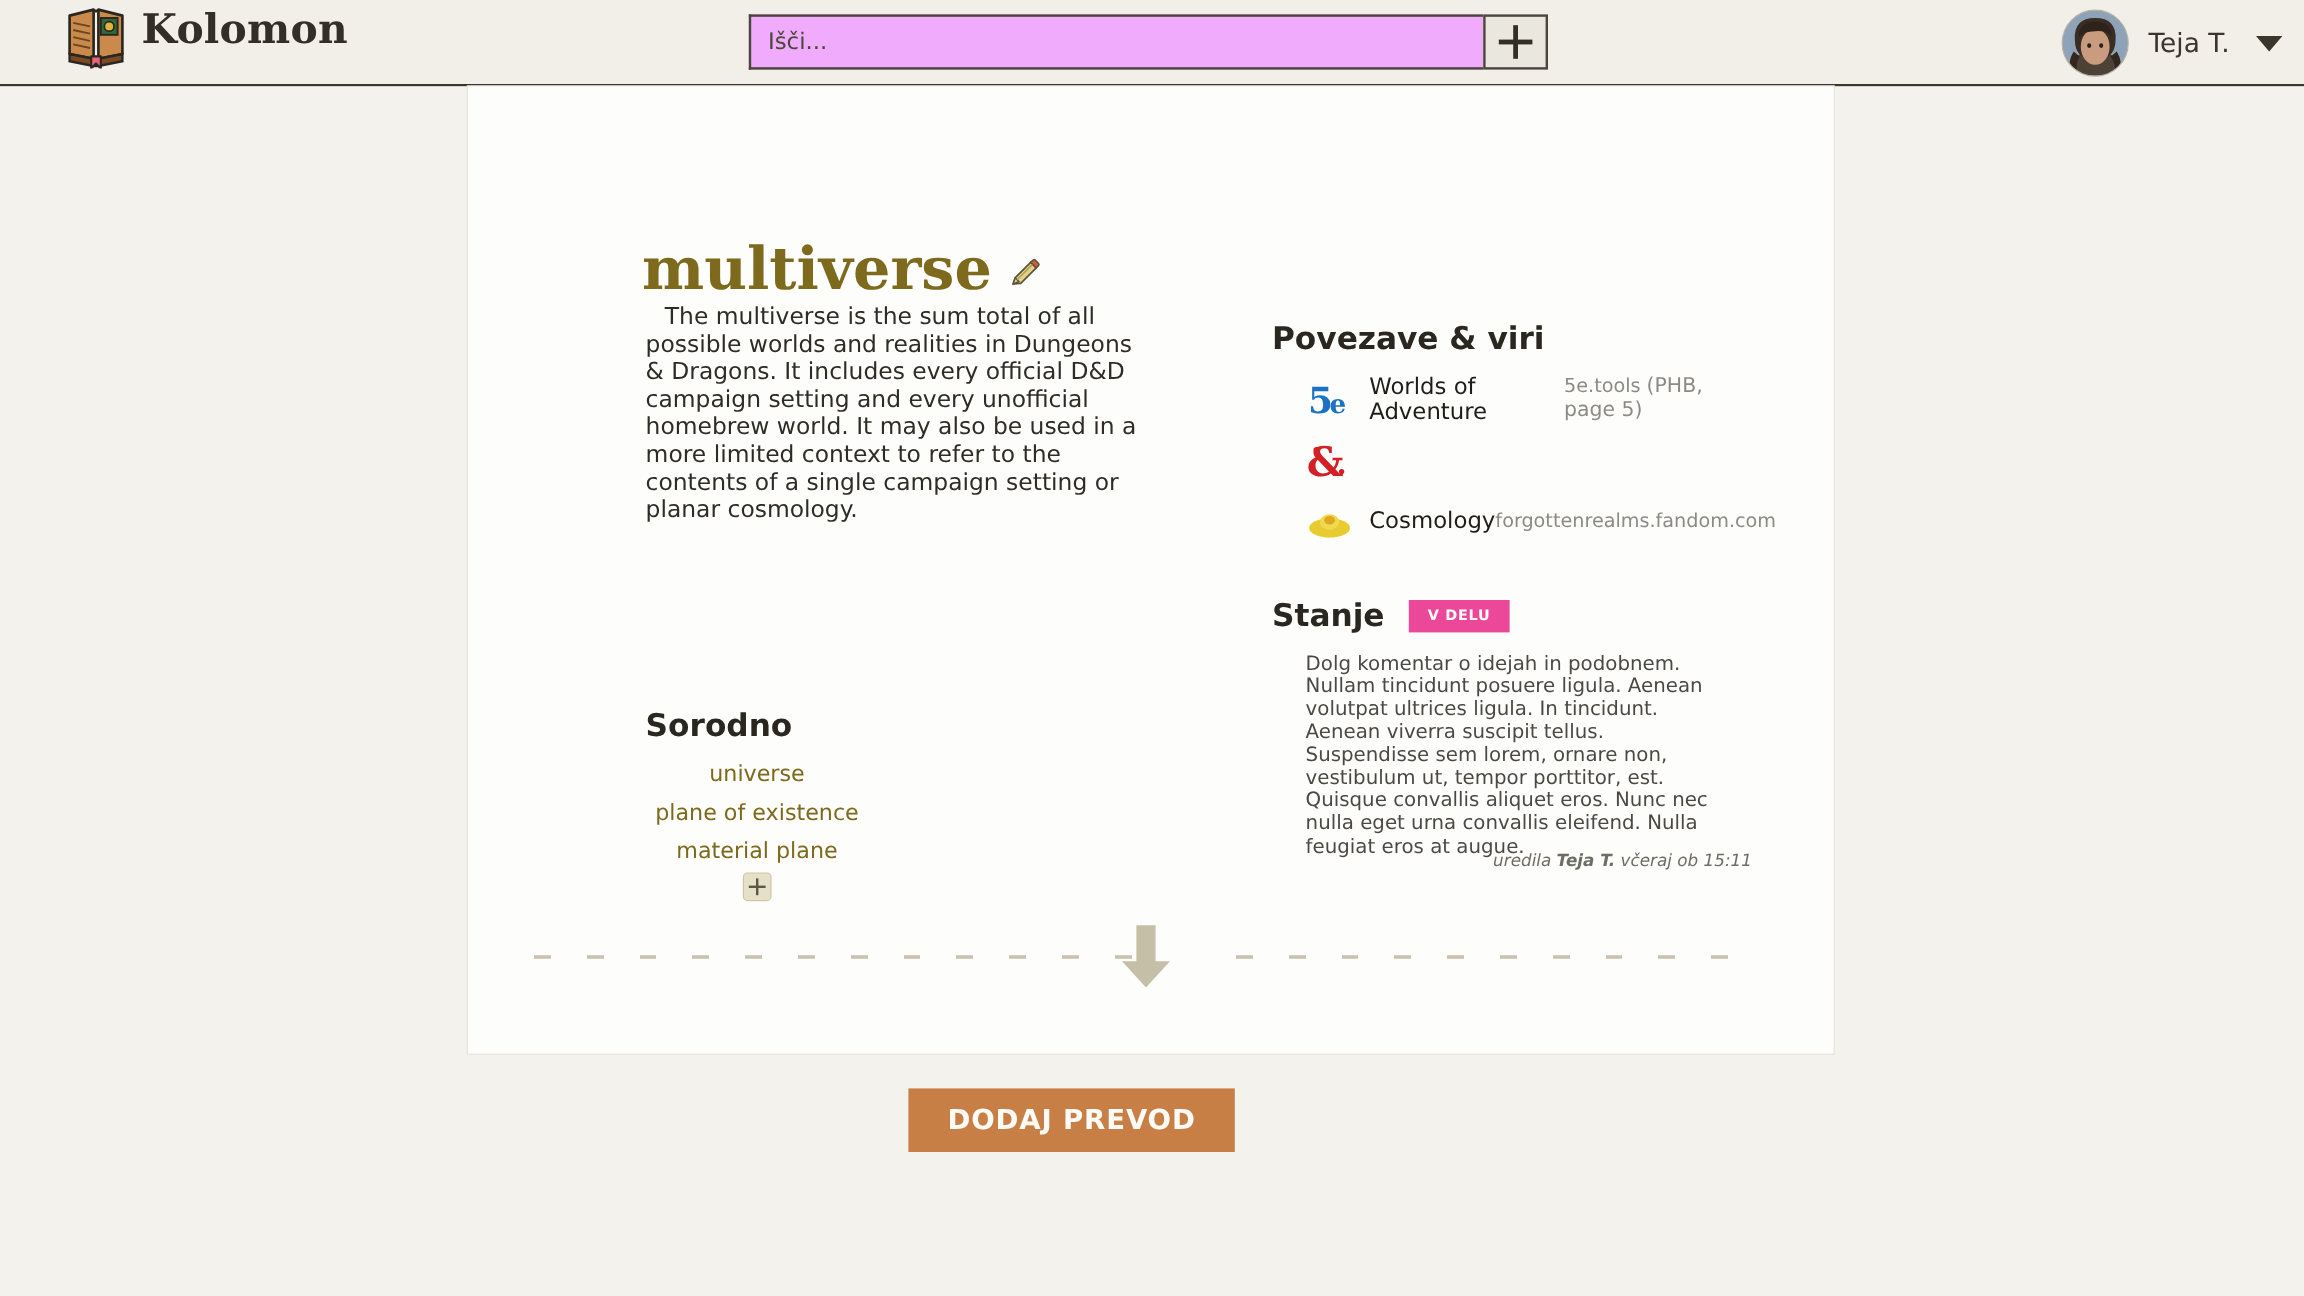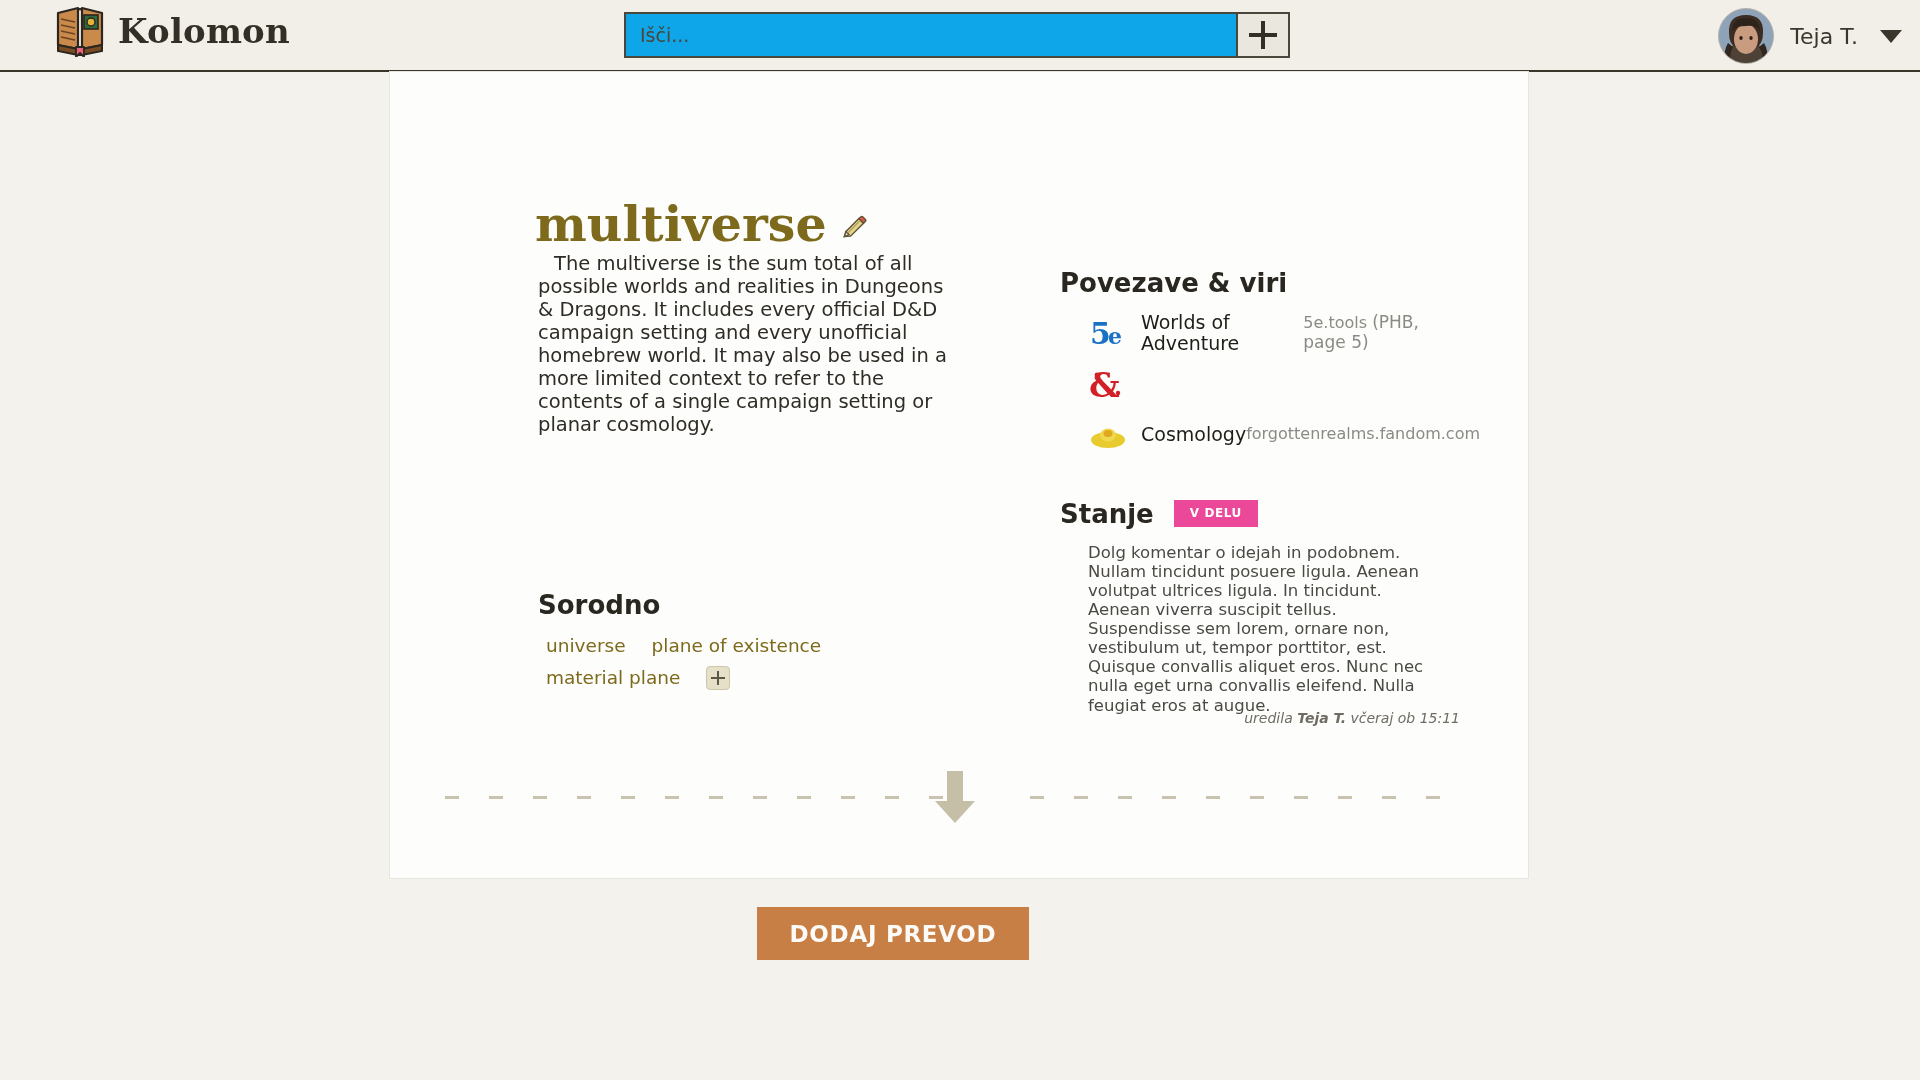--- a/index.html
+++ b/index.html
@@ -25,21 +25,20 @@
     border-bottom: 2px solid #3a362c;
     box-sizing: border-box;
     display: flex;
     align-items: center;
   }
   .brand {
     position: absolute;
     left: 20px;
     top: 5px;
     display: flex;
-    align-items: center;
     gap: 14px;
     cursor: pointer;
     padding-left: 36px;
   }
   .brand-logo { width: 48px; height: 52px; display: block; }
   .brand-name {
     font-family: "DejaVu Serif", serif;
     font-size: 34px;
     font-weight: 700;
     color: #332f26;
@@ -53,21 +52,21 @@
     width: 666px;
     height: 46px;
     display: flex;
   }
   .search-input {
     flex: 1;
     height: 46px;
     box-sizing: border-box;
     border: 2px solid #4a463c;
     border-right: none;
-    background: #0ea5e9;
+    background: #f0abfc;
     font-family: "DejaVu Sans", sans-serif;
     font-size: 19px;
     color: #3d3a33;
     padding: 0 14px;
     outline: none;
   }
   .search-input::placeholder { color: #4a463c; opacity: 1; }
   .search-btn {
     width: 54px;
     height: 46px;
@@ -372,21 +371,21 @@
         <line x1="6.1" y1="16.7" x2="17.8" y2="5" stroke="#a89a5c" stroke-width="1.1"></line>
       </svg>
     </span>
   </div>
 
   <p class="lede">The multiverse is the sum total of all possible worlds and realities in Dungeons &amp; Dragons. It includes every official D&amp;D campaign setting and every unofficial homebrew world. It may also be used in a more limited context to refer to the contents of a single campaign setting or planar cosmology.</p>
 
 
   <div class="sec" style="left:148px; top:518px;">
     <h2 class="sec-head">Sorodno</h2>
-    <div class="chips" style="max-width:300px;">
+    <div class="chips" style="max-width:300px;flex-direction:column;">
       <span class="chip rel">universe</span>
       <span class="chip rel">plane of existence</span>
       <span class="chip rel">material plane</span>
       <span class="plus-chip"></span>
     </div>
   </div>
 
   <div class="rcol">
     <h2 class="rhead">Povezave &amp; viri</h2>
 

